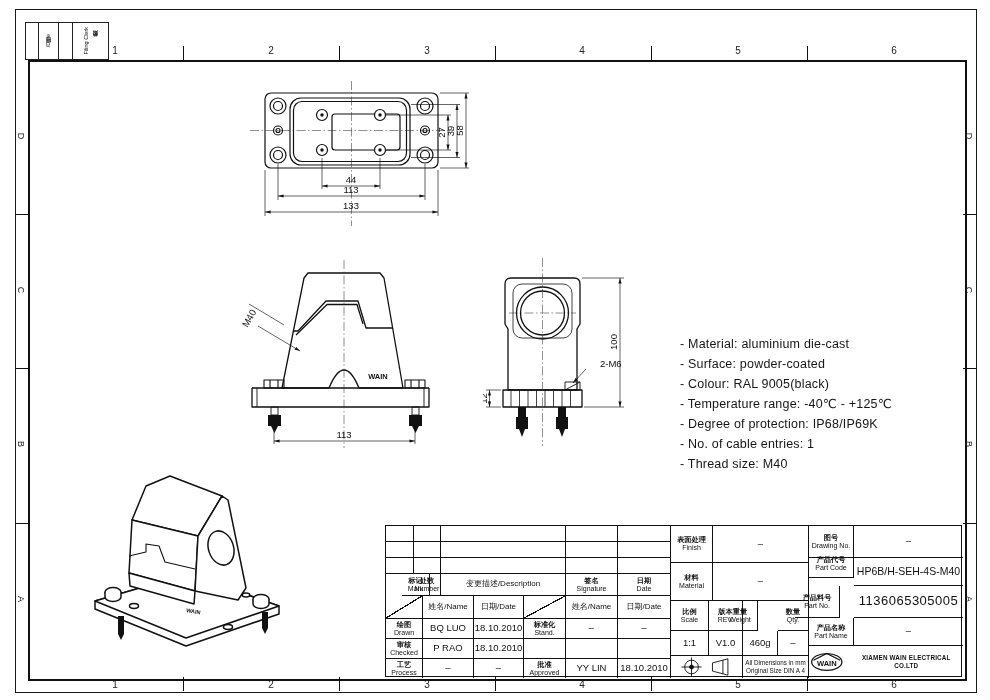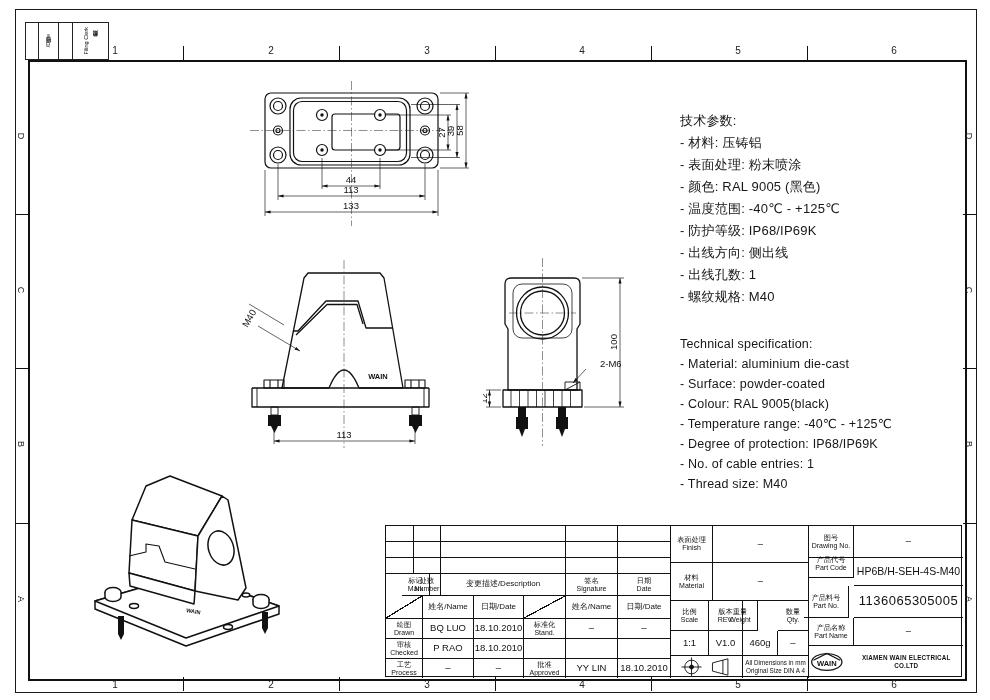--- a/index.html
+++ b/index.html
@@ -22,21 +22,21 @@
   .specs.en{font-size:12.5px;line-height:20px;}
   .specs .t{margin-bottom:0px;}
   
   #title-block{left:385px;top:525px;width:577px;height:152px;border:1.5px solid #111;box-sizing:border-box;background:#fff;}
   .tb-cell{position:absolute;border-right:1.2px solid #111;border-bottom:1.2px solid #111;box-sizing:border-box;
            display:flex;flex-direction:column;align-items:center;justify-content:center;
            text-align:center;line-height:1.12;overflow:hidden;}
   .tb-cell.norb{border-right:none;}
   .tb-cell.nobb{border-bottom:none;}
   .lab{font-size:7px;color:#111;}
-  .lab .cn{font-size:7.2px;}
+  .lab .cn{font-size:7.2px;font-weight:bold;}
   .val{font-size:9.5px;color:#111;}
   .val.big{font-size:13px;letter-spacing:.5px;}
   .val.code{font-size:10.5px;}
   .diag{background:linear-gradient(to bottom right,transparent calc(50% - .6px),#111 calc(50% - .6px),#111 calc(50% + .6px),transparent calc(50% + .6px));}
   .hdr1{font-size:8px;}
   .note{font-size:6.3px;line-height:1.25;}
   .company{flex-direction:row !important;gap:5px;}
   .co-names{display:flex;flex-direction:column;align-items:center;line-height:1.2;}
   .co-cn{font-size:10.5px;font-weight:bold;letter-spacing:1px;}
   .co-en{font-size:6.3px;font-weight:bold;letter-spacing:.2px;}
@@ -298,34 +298,22 @@
     </g>
     <g fill="#111" stroke="none">
       <rect x="50" y="168" width="6" height="18"></rect>
         <path d="M50,186 L56,186 L53,192 Z"></path>
       <rect x="194" y="164" width="6" height="16"></rect>
         <path d="M194,180 L200,180 L197,186 Z"></path>
     </g>
     <text x="118" y="164" font-size="5.5" font-weight="bold" transform="rotate(10 118 164)">WAIN</text>
   </svg>
 
-  <div class="abs specs" style="left:680px;top:110px">
-    <div class="t">技术参数:</div>
-    <div>- 材料: 压铸铝</div>
-    <div>- 表面处理: 粉末喷涂</div>
-    <div>- 颜色: RAL 9005 (黑色)</div>
-    <div>- 温度范围: -40℃ - +125℃</div>
-    <div>- 防护等级: IP68/IP69K</div>
-    <div>- 出线方向: 侧出线</div>
-    <div>- 出线孔数: 1</div>
-    <div>- 螺纹规格: M40</div>
-  </div>
 
   <div class="abs specs en" style="left:680px;top:334px">
-    <div class="t">Technical specification:</div>
     <div>- Material: aluminium die-cast</div>
     <div>- Surface: powder-coated</div>
     <div>- Colour: RAL 9005(black)</div>
     <div>- Temperature range: -40℃ - +125℃</div>
     <div>- Degree of protection: IP68/IP69K</div>
     <div>- No. of cable entries: 1</div>
     <div>- Thread size: M40</div>
   </div>
 
   <div class="abs" id="title-block">
@@ -505,21 +493,21 @@
     <div class="tb-cell val norb" style="left:468px;top:0;width:109px;height:32px">
       <span>–</span>
       </div>
     <div class="tb-cell lab" style="left:423px;top:24px;width:45px;height:28px">
       <span class="cn">产品代号</span>
         <span>Part Code</span>
       </div>
     <div class="tb-cell val code norb" style="left:468px;top:32px;width:109px;height:28px">
       <span>HP6B/H-SEH-4S-M40</span>
       </div>
-    <div class="tb-cell lab" style="left:418px;top:60px;width:45px;height:32px">
+    <div class="tb-cell lab" style="left:409px;top:60px;width:45px;height:32px">
       <span class="cn">产品料号</span>
         <span>Part No.</span>
       </div>
     <div class="tb-cell val big norb" style="left:468px;top:60px;width:109px;height:32px">
       <span>1136065305005</span>
       </div>
     <div class="tb-cell lab" style="left:423px;top:92px;width:45px;height:28px">
       <span class="cn">产品名称</span>
         <span>Part Name</span>
       </div>

